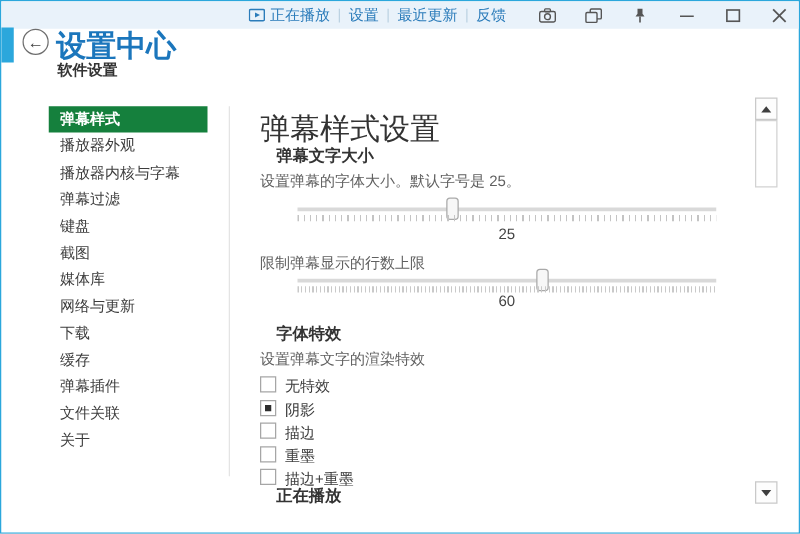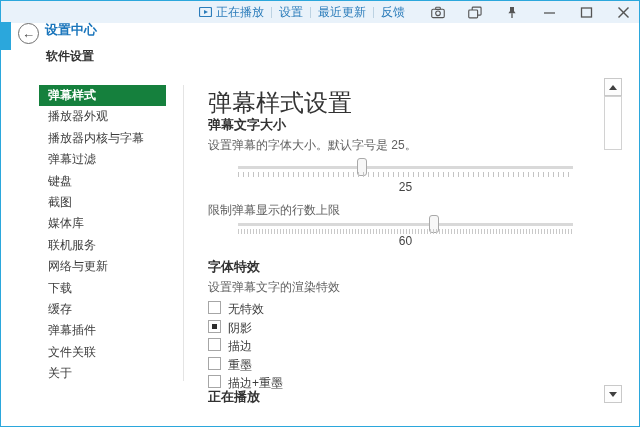--- a/index.html
+++ b/index.html
@@ -23,34 +23,34 @@
   .ctl { width:14px; height:14px; display:flex; align-items:center; justify-content:center; cursor:pointer; }
   .ctl svg { display:block; }
   
   .accent-block { position:absolute; left:0; top:21px; width:10px; height:28px; background:#2BA7DC; }
   .back-btn {
     position:absolute; left:17px; top:22px; width:21px; height:21px;
     border:1px solid #6e6e6e; border-radius:50%; color:#444;
     display:flex; align-items:center; justify-content:center;
     font-size:13px; line-height:1; cursor:pointer; background:#fff;
   }
-  .hdr-title { position:absolute; left:44px; top:20px; font-size:13px; font-weight:bold; color:#1B76BC; }
+  .hdr-title { position:absolute; left:44px; top:20px; font-size:24px; font-weight:bold; color:#1B76BC; }
   .hdr-subtitle { position:absolute; left:45px; top:47px; font-size:12px; font-weight:bold; color:#333; }
   
   .sidebar { position:absolute; left:38px; top:84px; width:127px; }
   .side-item {
     height:21.4px; line-height:21.4px; padding-left:9px;
     font-size:12px; color:#3c3c3c; cursor:pointer; white-space:nowrap;
   }
   .side-item[data-selected="true"] { background:#15803d; color:#fff; font-weight:bold; }
   .side-divider { position:absolute; left:182px; top:84px; width:1px; height:296px; background:#e4e4e4; }
   
   .abs { position:absolute; }
   .page-title { left:207px; top:86px; font-size:24px; font-weight:400; color:#333; }
-  .sec-title { font-size:13px; font-weight:bold; color:#333; }
+  .sec-title { font-size:13px; font-weight:bold; color:#333;margin-left:13px; }
   .sec-desc { font-size:12px; color:#606060; }
   .slider { position:absolute; left:237px; width:335px; height:20px; }
   .track { position:absolute; left:0; right:0; top:8px; height:3px; background:#d9d9d9; cursor:pointer; }
   .thumb {
     position:absolute; top:0; width:10px; height:18px; margin-left:-5px;
     background:#f7f7f7; border:1px solid #a9a9a9; border-radius:3px; cursor:pointer;
   }
   .ticks { position:absolute; left:0; right:0; top:14px; height:5px; }
   .ticks-coarse { background:repeating-linear-gradient(90deg,#c4c4c4 0 1px,transparent 1px 5px); }
   .ticks-fine   { background:repeating-linear-gradient(90deg,#c9c9c9 0 1px,transparent 1px 3px); }
@@ -147,21 +147,20 @@
   <div class="abs hdr-subtitle">软件设置</div>
 
   <div class="sidebar">
     <div class="side-item" data-selected="true">弹幕样式</div>
     <div class="side-item" data-selected="false">播放器外观</div>
     <div class="side-item" data-selected="false">播放器内核与字幕</div>
     <div class="side-item" data-selected="false">弹幕过滤</div>
     <div class="side-item" data-selected="false">键盘</div>
     <div class="side-item" data-selected="false">截图</div>
     <div class="side-item" data-selected="false">媒体库</div>
-    <div class="side-item" data-selected="false">联机服务</div>
     <div class="side-item" data-selected="false">网络与更新</div>
     <div class="side-item" data-selected="false">下载</div>
     <div class="side-item" data-selected="false">缓存</div>
     <div class="side-item" data-selected="false">弹幕插件</div>
     <div class="side-item" data-selected="false">文件关联</div>
     <div class="side-item" data-selected="false">关于</div>
   </div>
   <div class="side-divider"></div>
 
   <div class="abs page-title">弹幕样式设置</div>

